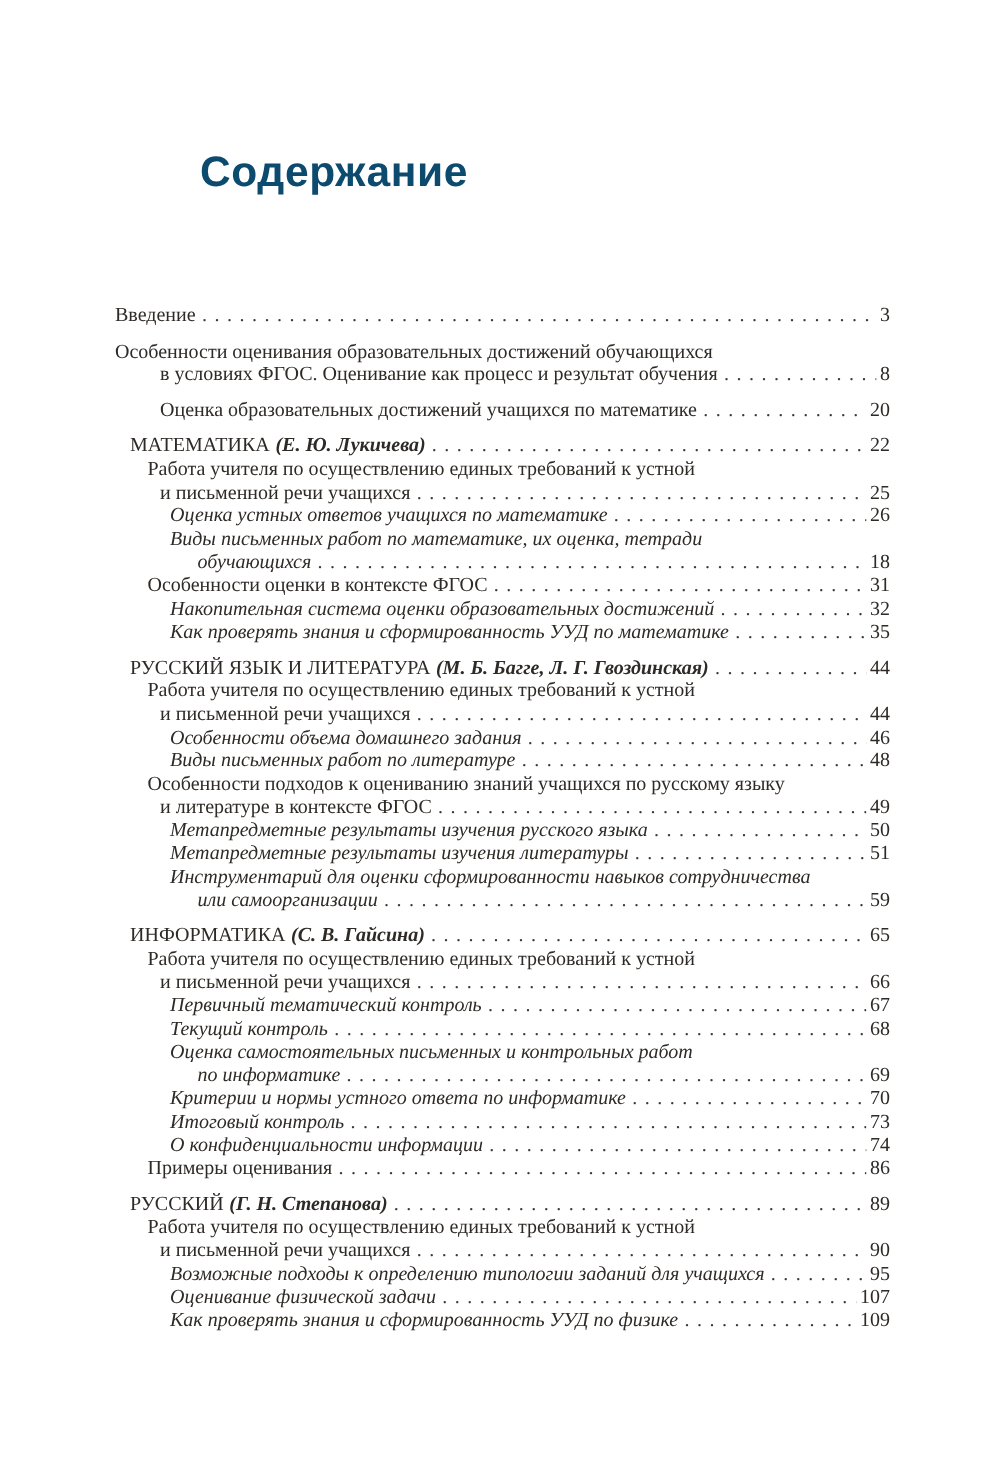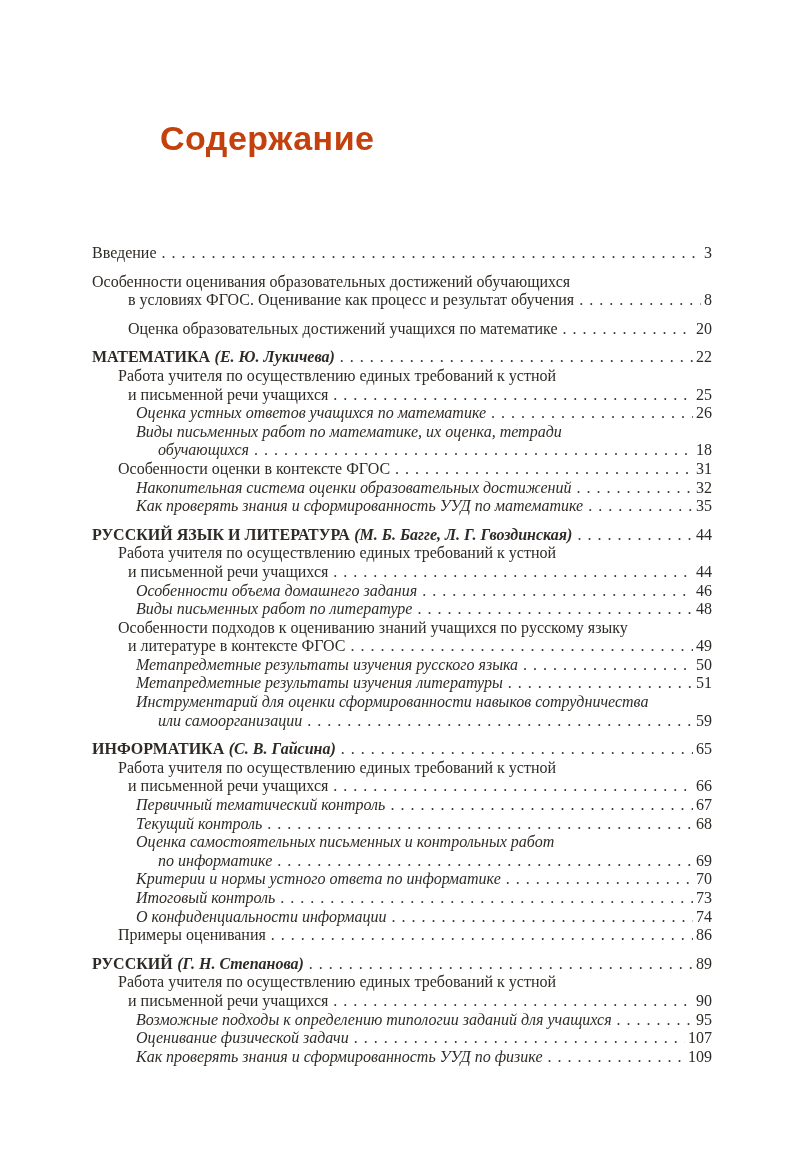--- a/index.html
+++ b/index.html
@@ -16,36 +16,36 @@
     box-sizing: border-box;
     width: 800px;
     min-height: 1171px;
     padding: 118px 88px 60px 92px;
     background: #ffffff;
   }
   .doc-title {
     font-family: "Liberation Sans", "DejaVu Sans", sans-serif;
     font-size: 34px;
     font-weight: 700;
-    color: #c2410c;
+    color: #0c4a6e;
     letter-spacing: 0.5px;
     margin: 0 0 0 68px;
     line-height: 40px;
   }
   .toc { margin-top: 86px; }
   .toc-block { margin-top: 10px; }
   .toc-block:first-child { margin-top: 0; }
   .toc-line {
     display: flex;
     align-items: baseline;
     line-height: 18.6px;
     white-space: nowrap;
   }
   .lt { flex: 0 1 auto; white-space: nowrap; text-align: center; }
-  .heading-line .h-name { font-weight: 700; }
+  .heading-line .h-name { font-weight: 400; margin-left: 12px; }
   .heading-line .h-author { font-weight: 700; font-style: italic; margin-left: 0.28em; }
   .it { font-style: italic; }
   
   .i0 { padding-left: 0; }
   .i1 { padding-left: 26px; }
   .i2 { padding-left: 36px; }
   .i3 { padding-left: 44px; }
   .i4 { padding-left: 66px; }
   .leader {
     flex: 1 1 auto;

